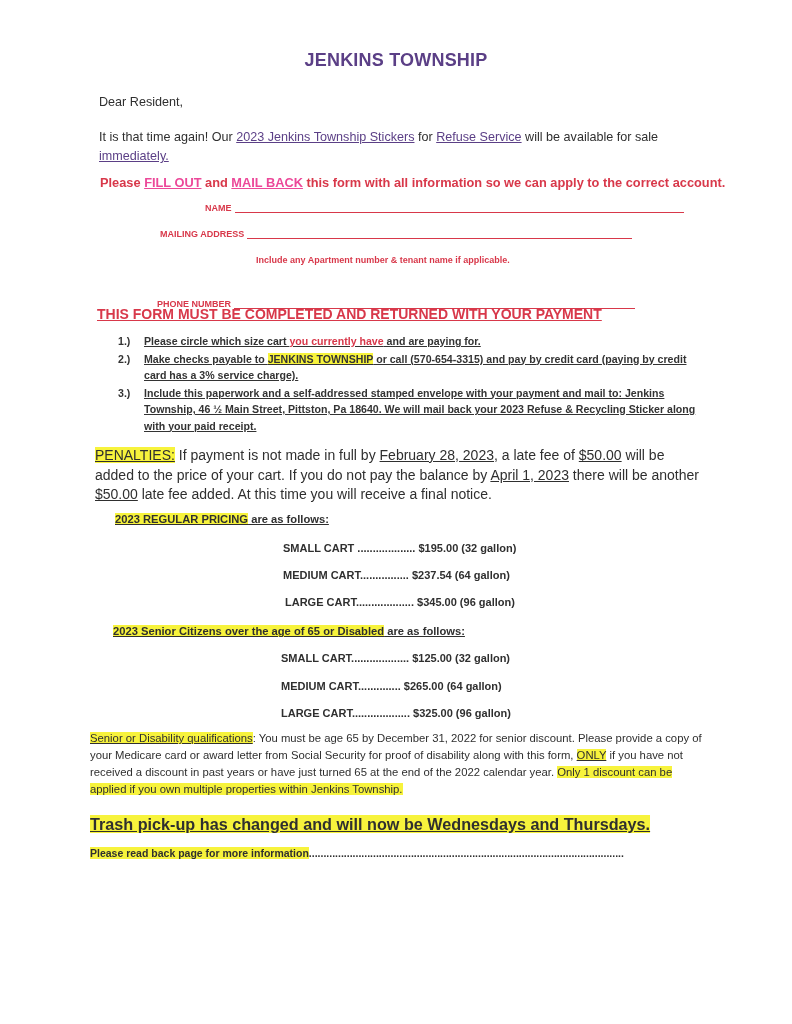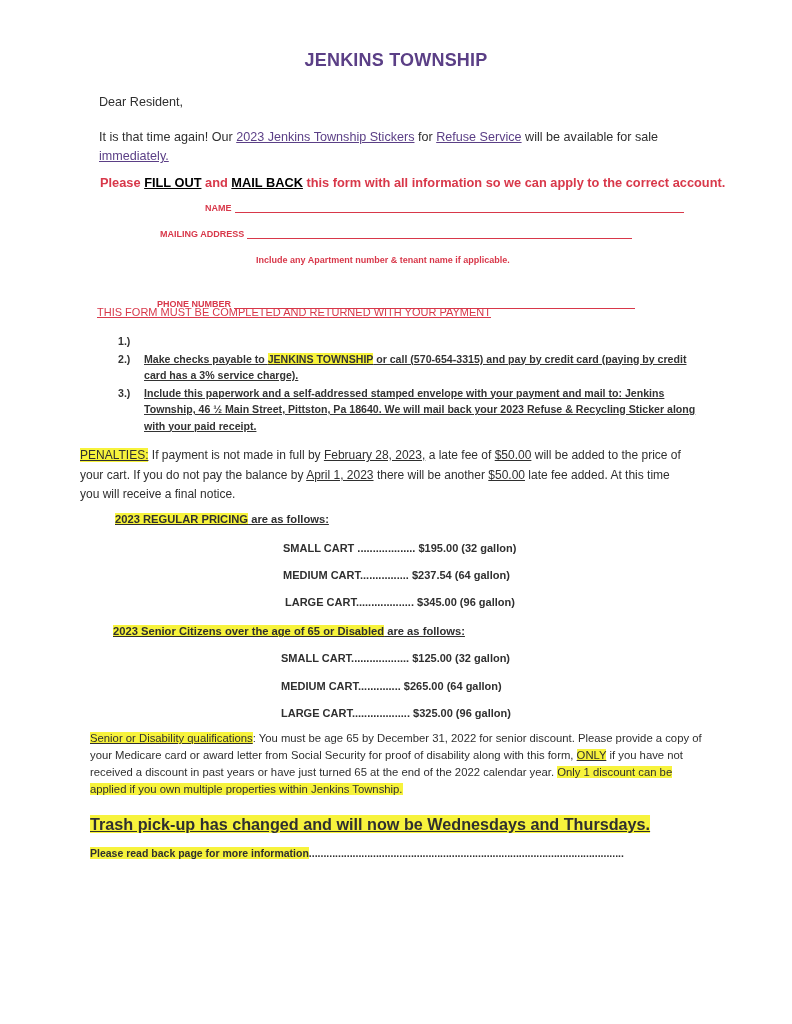--- a/index.html
+++ b/index.html
@@ -14,34 +14,34 @@
   }
   .body-text { font-size: 12.6px; line-height: 19px; color: #2f2f2f; }
   .purple-u { color: #5b3f86; text-decoration: underline; }
   .bold { font-weight: normal; }
   .u { text-decoration: underline; }
   .red { color: #d8384a; }
   .hl { background: #f7f33c; }
   .instr {
     left: 100px; top: 175px; font-size: 12.8px; font-weight: bold; color: #d8384a; white-space: nowrap;
   }
-  .instr .dark { color: #000000; text-decoration: underline; margin-top: 20px; }
+  .instr .dark { color: #ec4899; text-decoration: underline; margin-top: 20px; }
   .field { font-size: 9px; font-weight: bold; color: #d8384a; display: flex; align-items: flex-end; }
   .field .line { border-bottom: 1px solid #d8384a; height: 1px; margin-left: 3px; }
   .note { font-size: 9px; font-weight: bold; color: #d8384a; }
   .must {
-    left: 97px; top: 306px; font-size: 11px; font-weight: normal; color: #d8384a;
+    left: 97px; top: 306px; font-size: 14px; font-weight: bold; color: #d8384a;
     text-decoration: underline; white-space: nowrap;
   }
   .list { left: 118px; top: 333px; width: 585px; font-size: 10.6px; font-weight: bold; color: #333; line-height: 16.5px; }
   .list .item { display: flex; margin-bottom: 1px; }
   .list .num { width: 26px; flex: none; }
   .list .txt { text-decoration: underline; }
   .list .txt .red { color: #d8384a; }
-  .penalties { left: 80px; top: 446px; width: 610px; font-size: 12px; line-height: 19.5px; color: #2f2f2f; }
+  .penalties { left: 95px; top: 446px; width: 610px; font-size: 14px; line-height: 19.5px; color: #2f2f2f; }
   .section-head { font-size: 11.2px; font-weight: bold; color: #2f2f2f; white-space: nowrap; padding-left: 20px; }
   .price { font-size: 11px; font-weight: bold; color: #2f2f2f; white-space: nowrap; }
   .quals { left: 90px; top: 730px; width: 620px; font-size: 11.3px; line-height: 17px; color: #2f2f2f; }
   .trash {
     left: 90px; top: 815px; font-size: 16.2px; font-weight: bold; color: #2f2f2f;
     white-space: nowrap; text-decoration: underline;
   }
   .readback { left: 90px; top: 847px; font-size: 10.5px; font-weight: bold; color: #2f2f2f; white-space: nowrap; }
 </style>
 </head>
@@ -75,20 +75,21 @@
 <div class="abs field" style="left:157px; top:279px;margin-top:20px;">
   <span>PHONE NUMBER</span>
   <span class="line" style="width:401px;"></span>
 </div>
 
 <div class="abs must">THIS FORM MUST BE COMPLETED AND RETURNED WITH YOUR PAYMENT</div>
 
 <div class="abs list">
   <div class="item">
     <span class="num">1.)</span>
+    <span class="txt"><span>Please circle which size cart </span><span class="red">you currently have</span><span> and are paying for.</span></span>
   </div>
   <div class="item">
     <span class="num">2.)</span>
     <span class="txt"><span>Make checks payable to </span><span class="hl">JENKINS TOWNSHIP</span><span> or call (570-654-3315) and pay by credit card (paying by credit card has a 3% service charge).</span></span>
   </div>
   <div class="item">
     <span class="num">3.)</span>
     <span class="txt">Include this paperwork and a self-addressed stamped envelope with your payment and mail to: Jenkins Township, 46 ½ Main Street, Pittston, Pa 18640. We will mail back your 2023 Refuse &amp; Recycling Sticker along with your paid receipt.</span>
   </div>
 </div>

